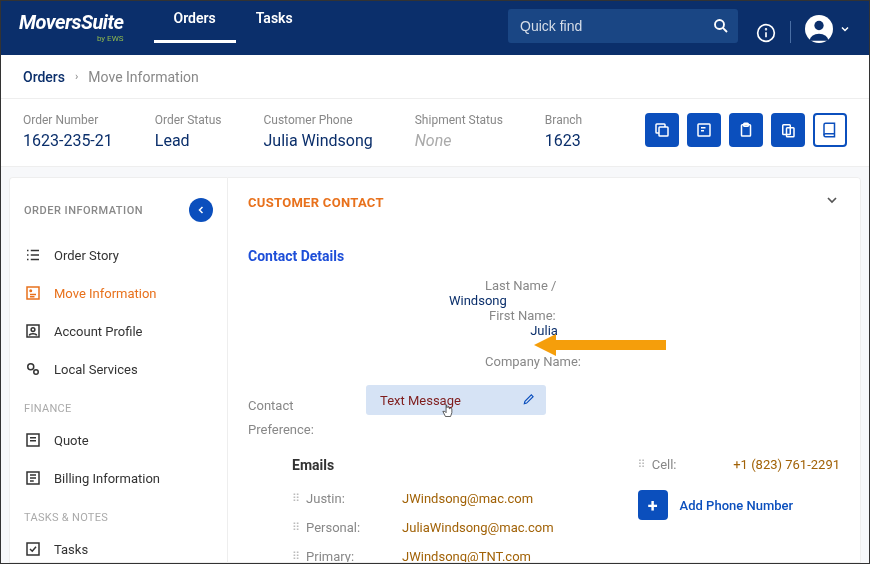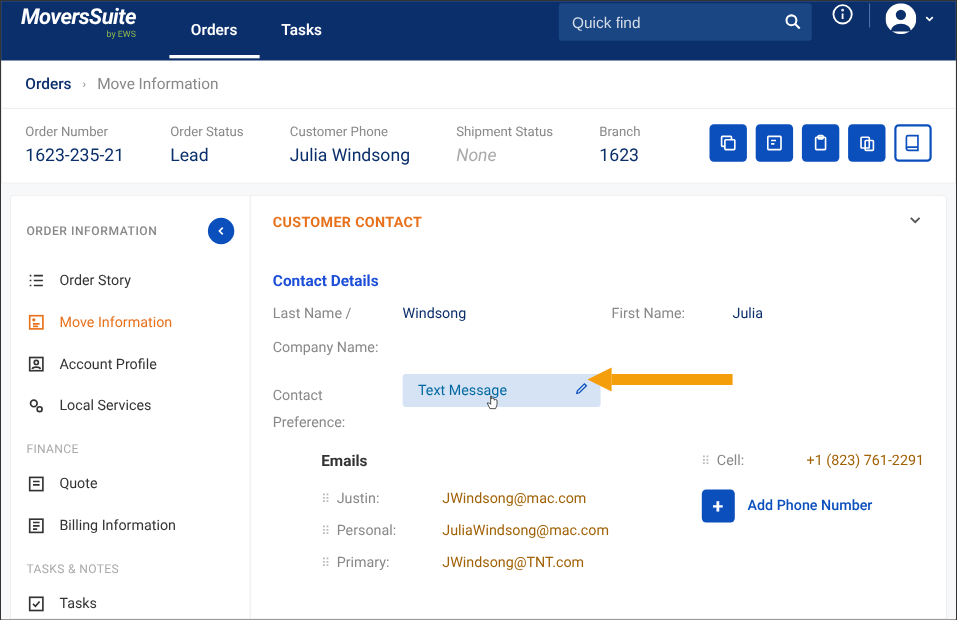--- a/index.html
+++ b/index.html
@@ -1,20 +1,20 @@
 <!DOCTYPE html>
 <html><head>
 <meta charset="utf-8">
 <style>
   * { box-sizing: border-box; margin: 0; padding: 0; }
   body { font-family: -apple-system, BlinkMacSystemFont, "Segoe UI", Roboto, sans-serif; background: #f0f0f0; width: 870px; height: 564px; overflow: hidden; }
   .frame { width: 870px; height: 564px; border: 1px solid #333; background: #fff; display: flex; flex-direction: column; }
 
   
-  .topnav { background: #0b2f6b; height: 54px; display: flex; align-items: flex-start; padding: 2px 18px; color: #fff; }
+  .topnav { background: #0b2f6b; height: 54px; display: flex; align-items: flex-end; padding: 12px 18px; color: #fff; }
   .logo { font-weight: 700; font-size: 20px; font-style: italic; letter-spacing: -0.5px; }
   .logo-sub { font-size: 8px; color: #8fb84e; display: block; text-align: right; font-style: normal; letter-spacing: 0; }
   .nav-tabs { display: flex; margin-left: 30px; }
   .nav-tab { padding: 17px 20px; font-size: 14px; font-weight: 600; color: #fff; cursor: pointer; position: relative; }
   .nav-tab.active::after { content: ""; position: absolute; bottom: 0; left: 0; right: 0; height: 3px; background: #fff; }
   .search-wrap { margin-left: auto; display: flex; align-items: center; background: #1a4684; border-radius: 3px; padding: 0 8px 0 12px; height: 34px; width: 230px; }
   .search-input { background: transparent; border: none; color: #fff; font-size: 14px; outline: none; flex: 1; }
   .search-input::placeholder { color: #d5dde8; }
   .search-icon { width: 18px; height: 18px; color: #fff; }
   .info-icon { width: 20px; height: 20px; margin-left: 18px; color: #fff; }
@@ -55,29 +55,29 @@
   .side-group { color: #aaa; font-size: 11px; padding: 14px 14px 6px; letter-spacing: 0.3px; }
 
   
   .main { flex: 1; margin: 10px 8px 0 0; background: #fff; border: 1px solid #eee; border-radius: 0 4px 0 0; padding: 14px 20px; overflow: auto; position: relative; }
   .section-head { display: flex; align-items: center; padding-bottom: 8px; }
   .section-title { color: #e8711c; font-size: 13px; font-weight: 700; letter-spacing: 0.3px; }
   .section-chev { margin-left: auto; color: #555; cursor: pointer; }
   .section-chev svg { width: 16px; height: 16px; }
   .sub-title { font-weight: 700; color: #1d4ed8; margin: 28px 0 14px; font-size: 14px; }
 
-  .row { display: flex; margin-bottom: 16px; align-items: center; font-size: 13px; }
+  .row { display: flex; margin-bottom: 16px; align-items: center; font-size: 13px; flex-direction: column; }
   .row .lbl { width: 118px; color: #888; }
   .row .val { color: #0b2f6b; width: 190px; }
   .row .lbl2 { width: 110px; color: #888; }
   .row .val2 { color: #0b2f6b; flex: 1; }
 
   .contact-pref-row { display: flex; align-items: flex-end; }
   .contact-pref-row .lbl { width: 118px; color: #888; font-size: 13px; line-height: 1.4; }
-  .pref-box { display: flex; align-items: center; background: #d6e3f5; border-radius: 3px; height: 30px; padding: 0 10px 0 14px; width: 180px; font-size: 13px; color: #0369a1; cursor: pointer; position: relative; }
+  .pref-box { display: flex; align-items: center; background: #d6e3f5; border-radius: 3px; height: 30px; padding: 0 10px 0 14px; width: 180px; font-size: 13px; color: #7f1d1d; cursor: pointer; position: relative; }
   .pref-edit { margin-left: auto; color: #0b4fbd; }
   .pref-edit svg { width: 14px; height: 14px; }
   .cursor-hand { position: absolute; left: 192px; top: 18px; font-size: 15px; pointer-events: none; }
 
   .cols2 { display: flex; gap: 40px; }
   .col { flex: 1; margin-left: 44px; }
   .col-head { font-weight: 700; color: #333; font-size: 14px; margin-bottom: 18px; }
   .data-row { display: flex; align-items: center; font-size: 13px; margin-bottom: 14px; }
   .drag { color: #bbb; margin-right: 8px; cursor: grab; font-size: 11px; letter-spacing: -2px; }
   .dr-lbl { color: #888; width: 96px; }

